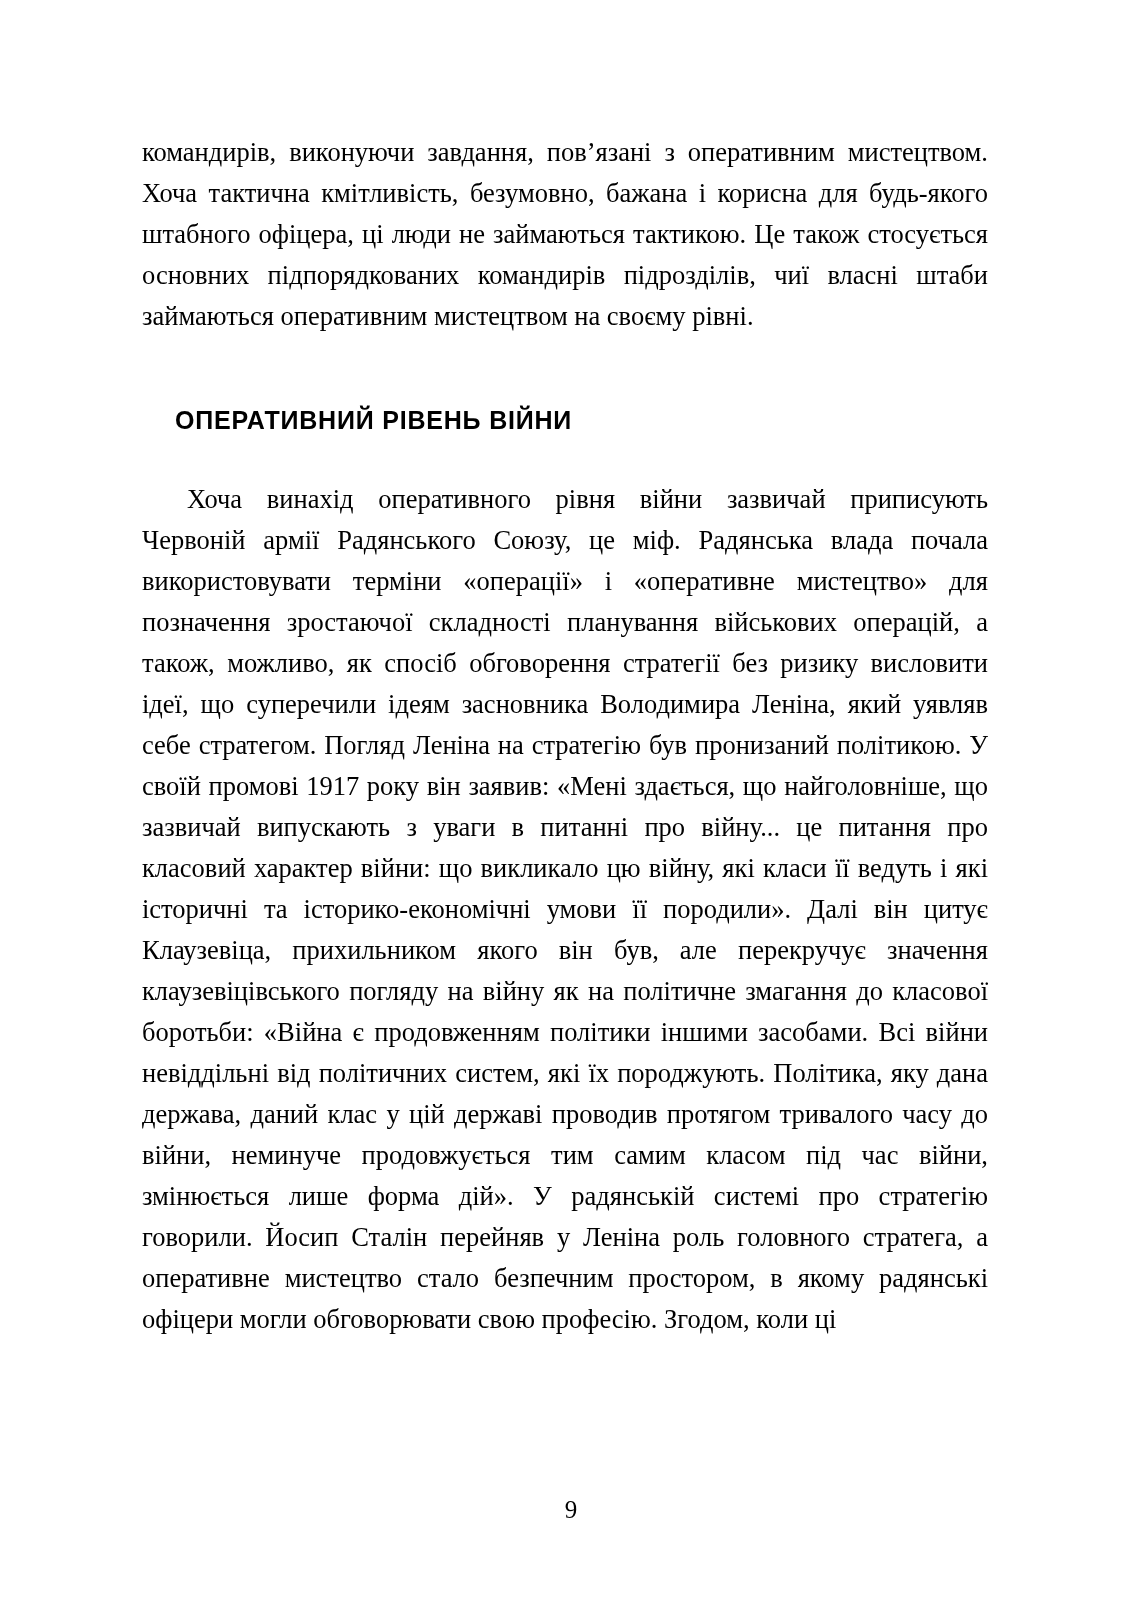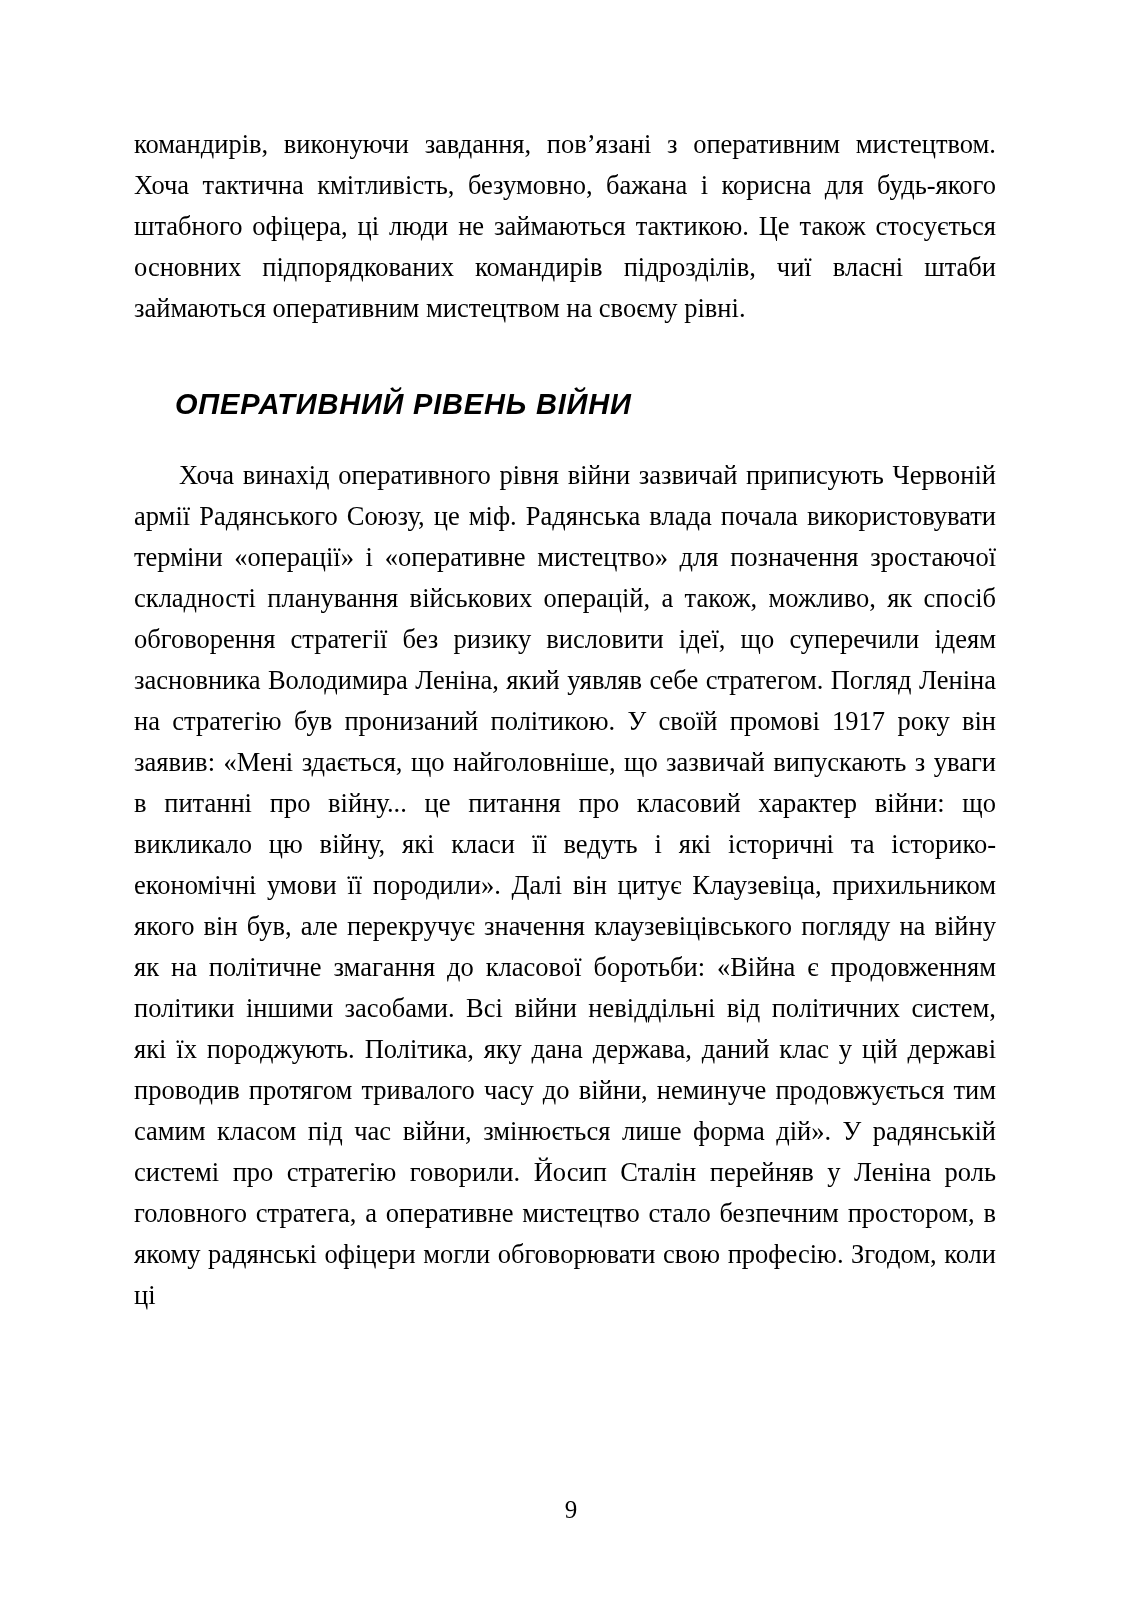--- a/index.html
+++ b/index.html
@@ -25,21 +25,21 @@
   }
 
   .text-block {
     position: absolute;
     left: 130px;
     top: 120px;
     width: 870px;
   }
 
   .para {
-    margin: 4px;
+    margin: 12px;
     font-size: 26.5px;
     line-height: 41px;
     text-align: justify;
     text-justify: inter-word;
     letter-spacing: 0px;
     word-spacing: 0px;
     hyphens: none;
     font-stretch: condensed;
     transform-origin: left top;
   }
@@ -61,28 +61,27 @@
 
   .para.no-last-justify::after {
     content: none;
   }
 
   .section-heading {
     margin: 0;
     padding-left: 45px;
     font-family: "Liberation Sans", "DejaVu Sans", sans-serif;
     font-weight: 700;
-    font-size: 29px;
+    font-size: 25px;
     line-height: 30px;
     letter-spacing: 0.8px;
     text-transform: none;
     color: #000000;
     font-stretch: condensed;
     white-space: nowrap;
-    font-style: italic;
   }
 
   .gap-before-heading { height: 56px; }
   .gap-after-heading  { height: 32px; }
 
   .page-number {
     position: absolute;
     left: 0;
     right: 0;
     top: 1495px;

